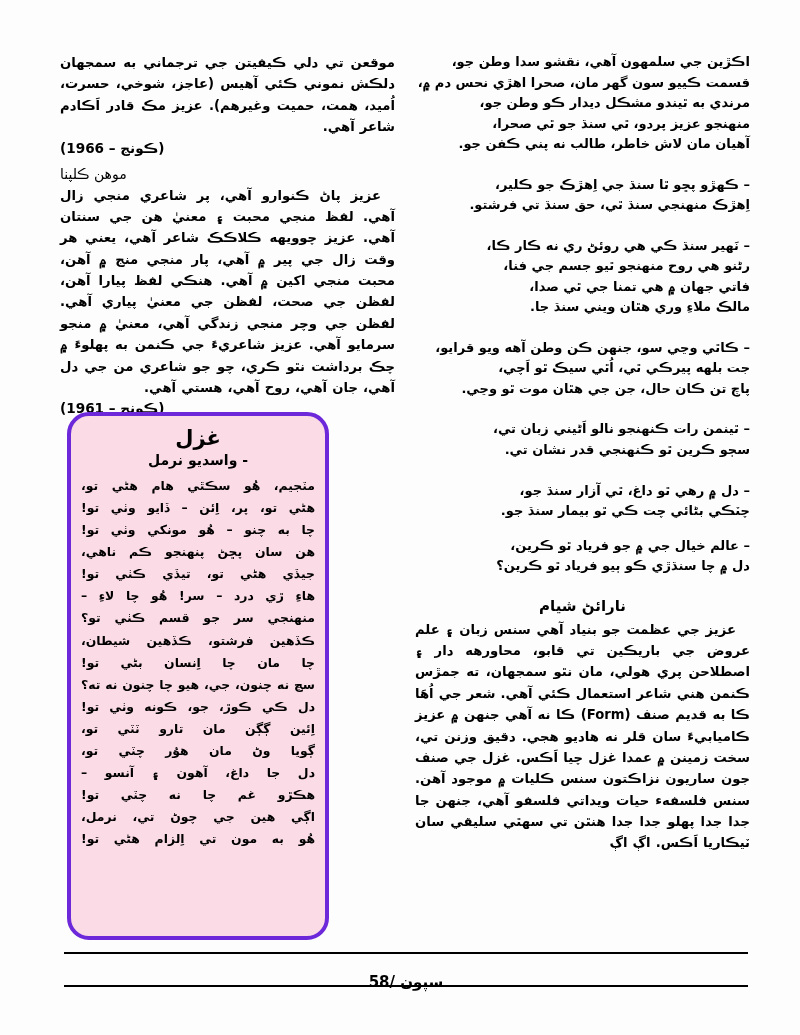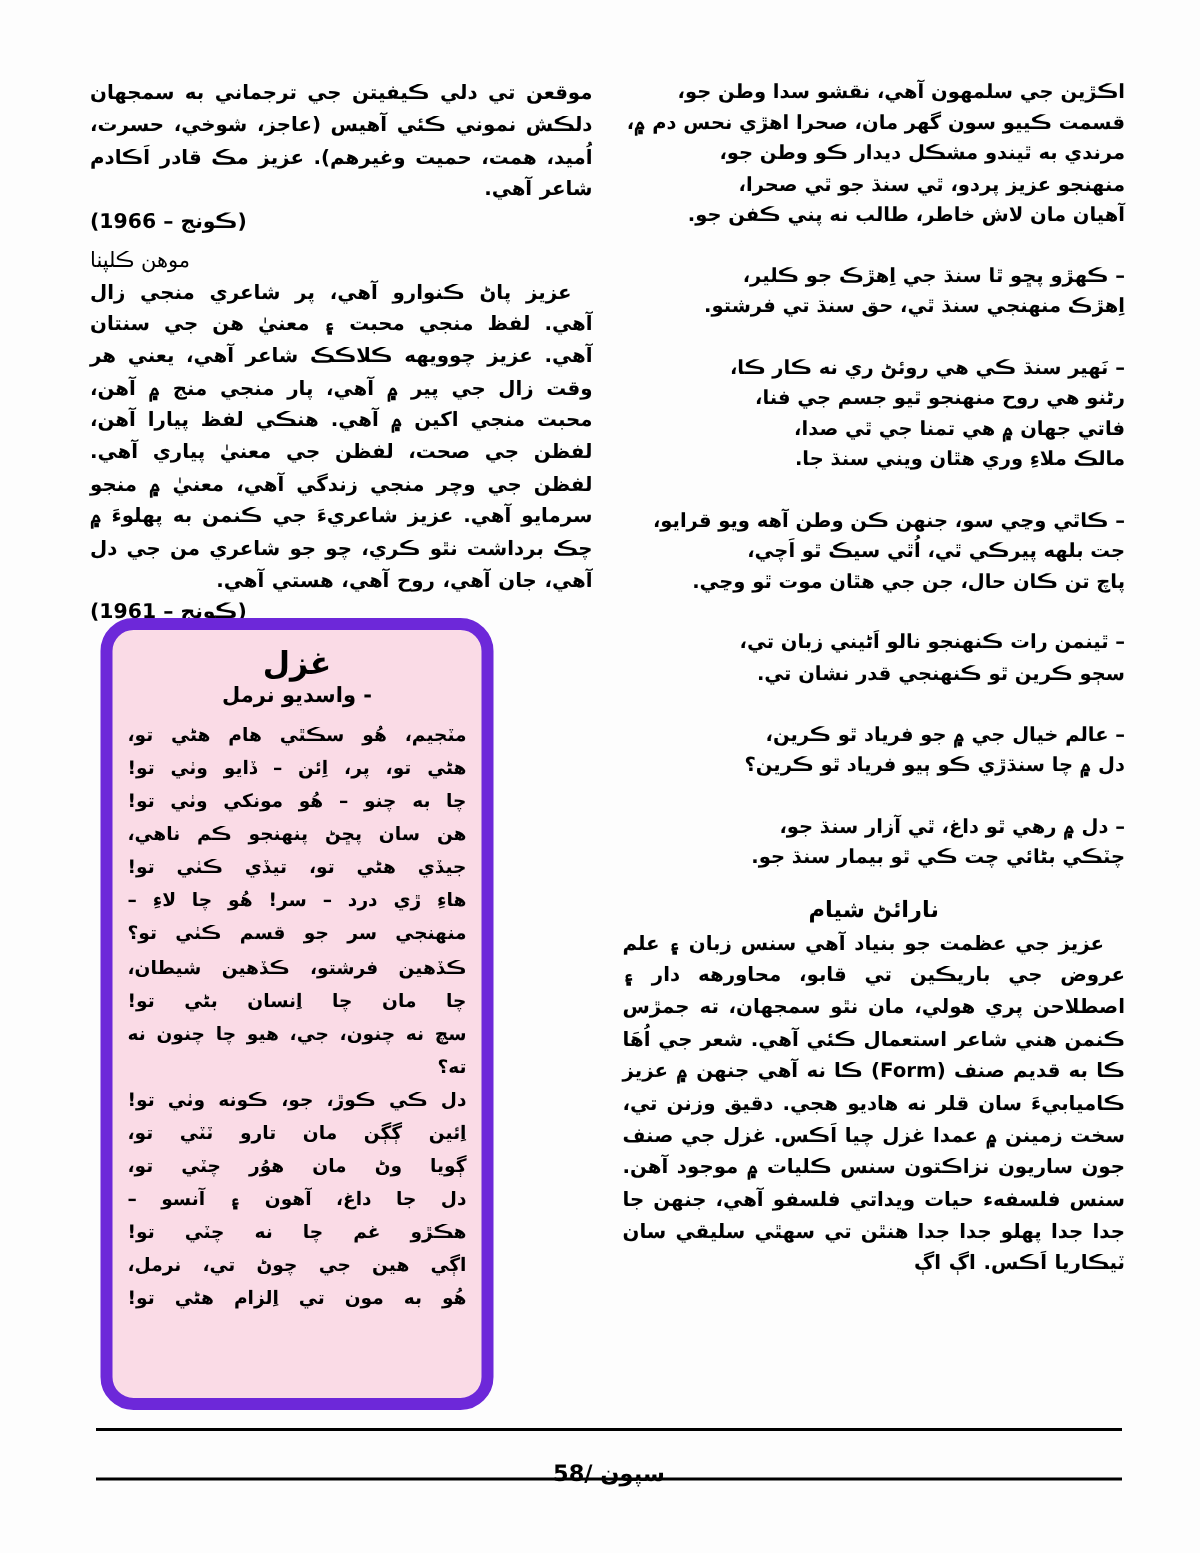--- a/index.html
+++ b/index.html
@@ -89,21 +89,21 @@
   }
 
   
   .ghazal-box {
     position: absolute;
     left: 67px;
     top: 412px;
     width: 262px;
     height: 528px;
     background: #fadbe6;
-    border: 8px solid #6d28d9;
+    border: 4px solid #6d28d9;
     border-radius: 22px;
     box-sizing: border-box;
     direction: rtl;
     overflow: hidden;
   }
   .ghazal-title {
     font-size: 21px;
     font-weight: 700;
     text-align: center;
     margin: 10px 0 2px 0;
@@ -189,28 +189,28 @@
         <div class="vline">– ڪاٿي وڃي سو، جنهن ڪن وطن آهه ويو قرايو،</div>
         <div class="vline">جت بلهه پيرڪي ٿي، اُٿي سيڪ ٿو اَچي،</div>
         <div class="vline">پاچ تن ڪان حال، جن جي هٿان موت ٿو وڃي.</div>
       </div>
 
       <div class="verse-block">
         <div class="vline">– ٿينمن رات ڪنهنجو نالو اَڻيني زبان تي،</div>
         <div class="vline">سڄو ڪرين ٿو ڪنهنجي قدر نشان تي.</div>
       </div>
 
-      <div class="verse-block">
-        <div class="vline">– عالم خيال جي ۾ جو فرياد ٿو ڪرين،</div>
-        <div class="vline">دل ۾ چا سنڌڙي ڪو ٻيو فرياد ٿو ڪرين؟</div>
-      </div>
-
       <div class="verse-block tight">
         <div class="vline">– دل ۾ رهي ٿو داغ، ٿي آزار سنڌ جو،</div>
         <div class="vline">چٽڪي بڻائي چت ڪي ٿو بيمار سنڌ جو.</div>
+      </div>
+
+      <div class="verse-block">
+        <div class="vline">– عالم خيال جي ۾ جو فرياد ٿو ڪرين،</div>
+        <div class="vline">دل ۾ چا سنڌڙي ڪو ٻيو فرياد ٿو ڪرين؟</div>
       </div>
 
       <div class="author-head">نارائڻ شيام</div>
 
       <p class="para first-indent">عزيز جي عظمت جو بنياد آهي سنس زبان ۽ علم عروض جي باريڪين تي قابو، محاورهه دار ۽ اصطلاحن پري هولي، مان نٿو سمجهان، ته جمڙس ڪنمن هني شاعر استعمال ڪئي آهي. شعر جي اُهَا ڪا به قديم صنف (Form) ڪا نه آهي جنهن ۾ عزيز ڪاميابيءَ سان قلر نه هاديو هجي. دقيق وزنن تي، سخت زمينن ۾ عمدا غزل چيا اَڪس. غزل جي صنف جون ساريون نزاڪتون سنس ڪليات ۾ موجود آهن. سنس فلسفهء حيات ويداتي فلسفو آهي، جنهن جا جدا جدا پهلو جدا جدا هنٿن تي سهٿي سليقي سان ٽيڪاريا اَڪس. اڳ اڳ</p>
 
     </div>
 
     <div class="col col-left">
 

